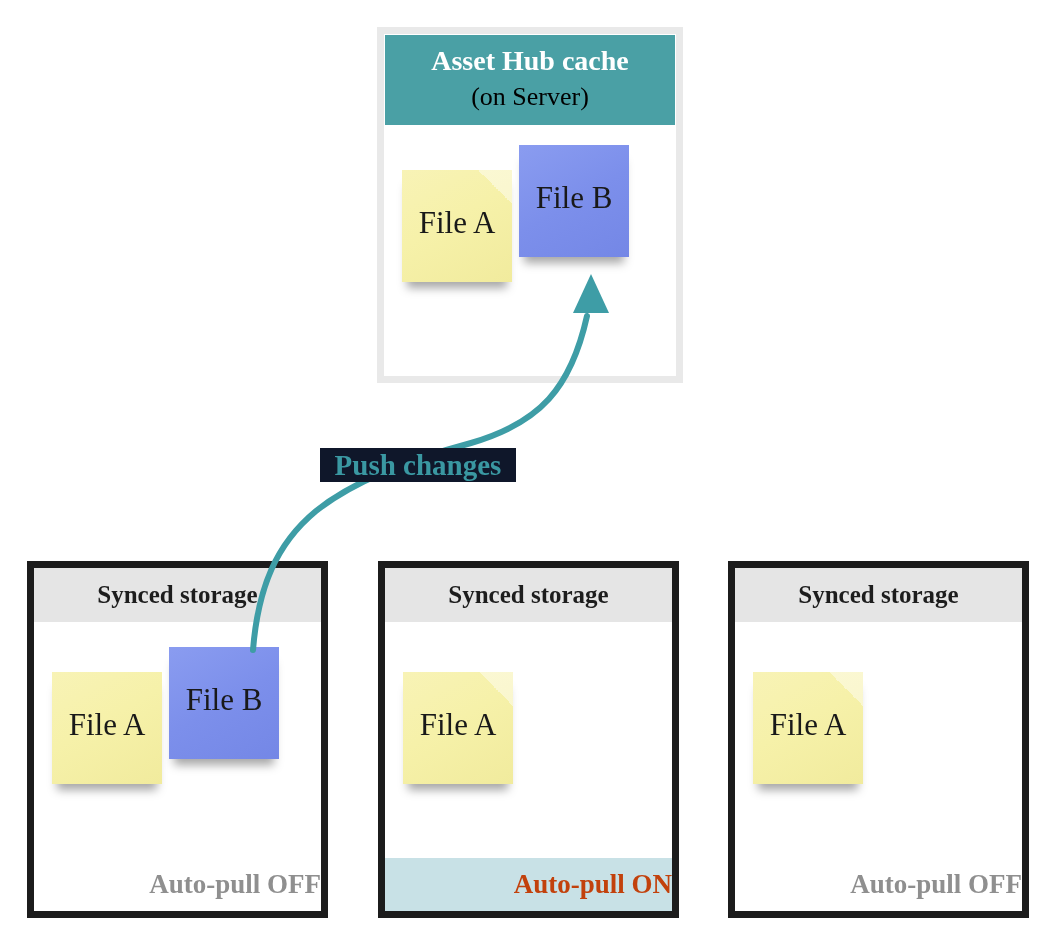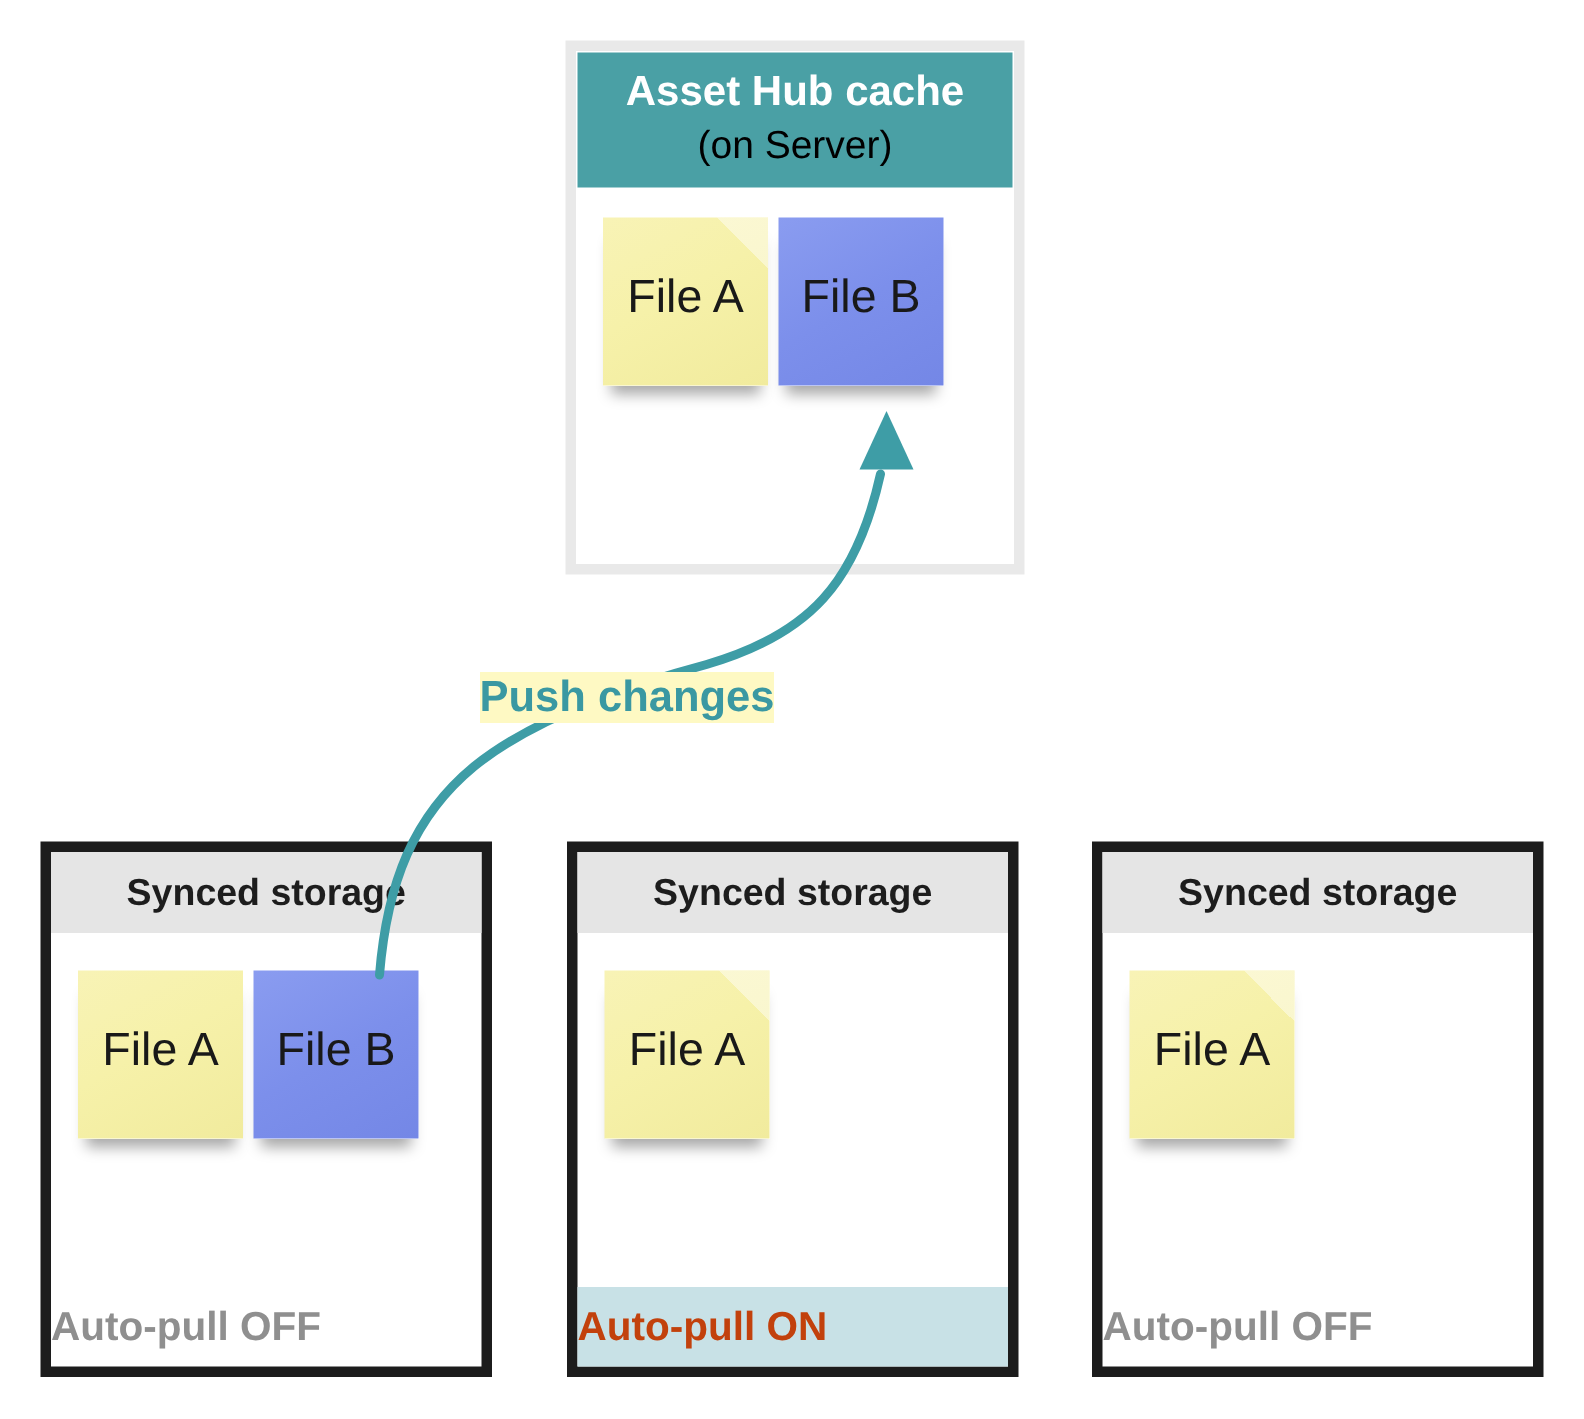--- a/index.html
+++ b/index.html
@@ -1,21 +1,21 @@
 <!DOCTYPE html>
 <html><head>
 <meta charset="utf-8">
 <style>
   html, body { margin: 0; padding: 0; background: #ffffff; }
   .canvas {
     position: relative;
     width: 1056px;
     height: 946px;
     background: #ffffff;
-    font-family: Liberation Sans, sans-serif;
+    font-family: Liberation Serif, serif;
     overflow: hidden;
   }
 
   
   .hub {
     position: absolute;
     left: 377px; top: 27px;
     width: 306px; height: 356px;
     box-sizing: border-box;
     border: 7px solid #e9e9e9;
@@ -48,20 +48,21 @@
     align-items: center;
     justify-content: center;
     padding-bottom: 6px;
     box-sizing: border-box;
     font-size: 31px;
     color: #191919;
     box-shadow: 0 11px 9px -5px rgba(0,0,0,0.35);
   }
   .note--yellow {
     background: linear-gradient(150deg, #f8f3b6 0%, #f6f1a9 45%, #f1eb9d 100%);
+    margin-top: 25px;
   }
   .note--blue {
     background: linear-gradient(150deg, #8a9cf0 0%, #7c8feb 50%, #7487e6 100%);
   }
   .note--fold::after {
     content: "";
     position: absolute;
     top: 0; right: 0;
     width: 34px; height: 34px;
     background: linear-gradient(225deg, rgba(255,255,255,0.45) 0%, rgba(255,255,255,0.45) 50%, rgba(255,255,255,0) 50%);
@@ -93,21 +94,21 @@
     color: #1d1d1d;
   }
   .storage__body { position: absolute; left: 0; top: 0; right: 0; bottom: 0; }
   .storage .note { top: 79px; }
   .storage__footer {
     position: absolute;
     left: 0; right: 0; bottom: 0;
     height: 53px;
     display: flex;
     align-items: center;
-    justify-content: flex-start;
+    justify-content: flex-end;
     font-weight: bold;
     font-size: 27px;
   }
   .storage__footer--off { color: #8f8f8f; background: transparent; }
   .storage__footer--on  { color: #c2410c; background: #c8e1e6; }
 
   
   .arrow-layer {
     position: absolute;
     left: 0; top: 0;
@@ -120,21 +121,21 @@
     stroke: #3e9da6;
     stroke-width: 6;
     stroke-linecap: round;
   }
   .arrow-head { fill: #3e9da6; }
   .arrow-label {
     position: absolute;
     left: 320px; top: 448px;
     width: 196px; height: 34px;
     z-index: 6;
-    background: #fef9c3;
+    background: #0f172a;
     display: flex;
     align-items: center;
     justify-content: center;
     font-weight: bold;
     font-size: 29px;
     color: #3a98a2;
     white-space: nowrap;
   }
 </style>
 </head>

